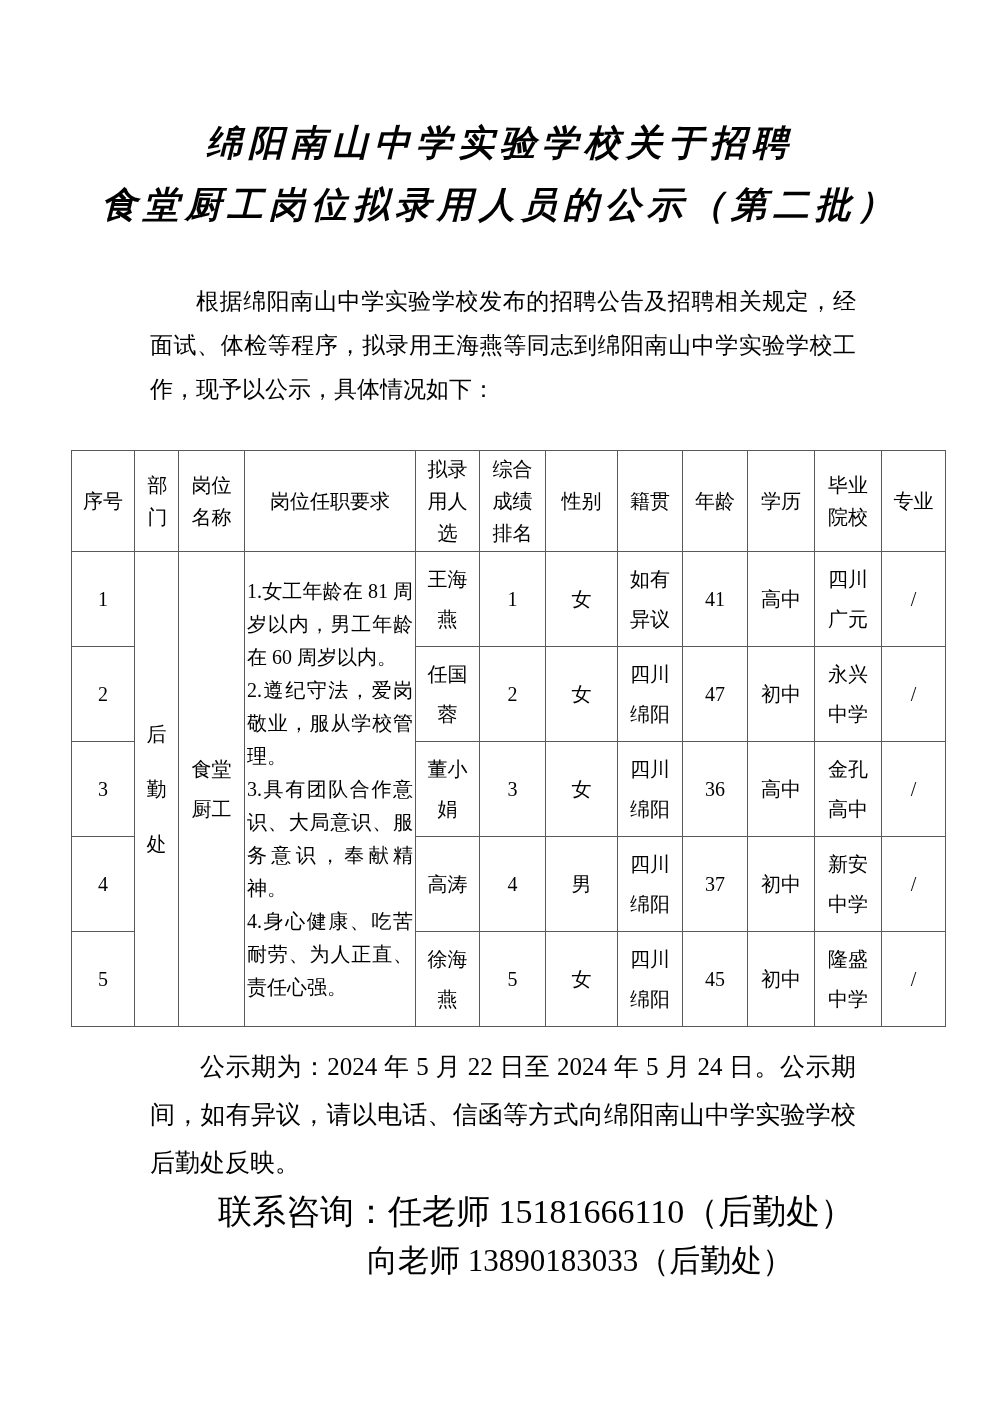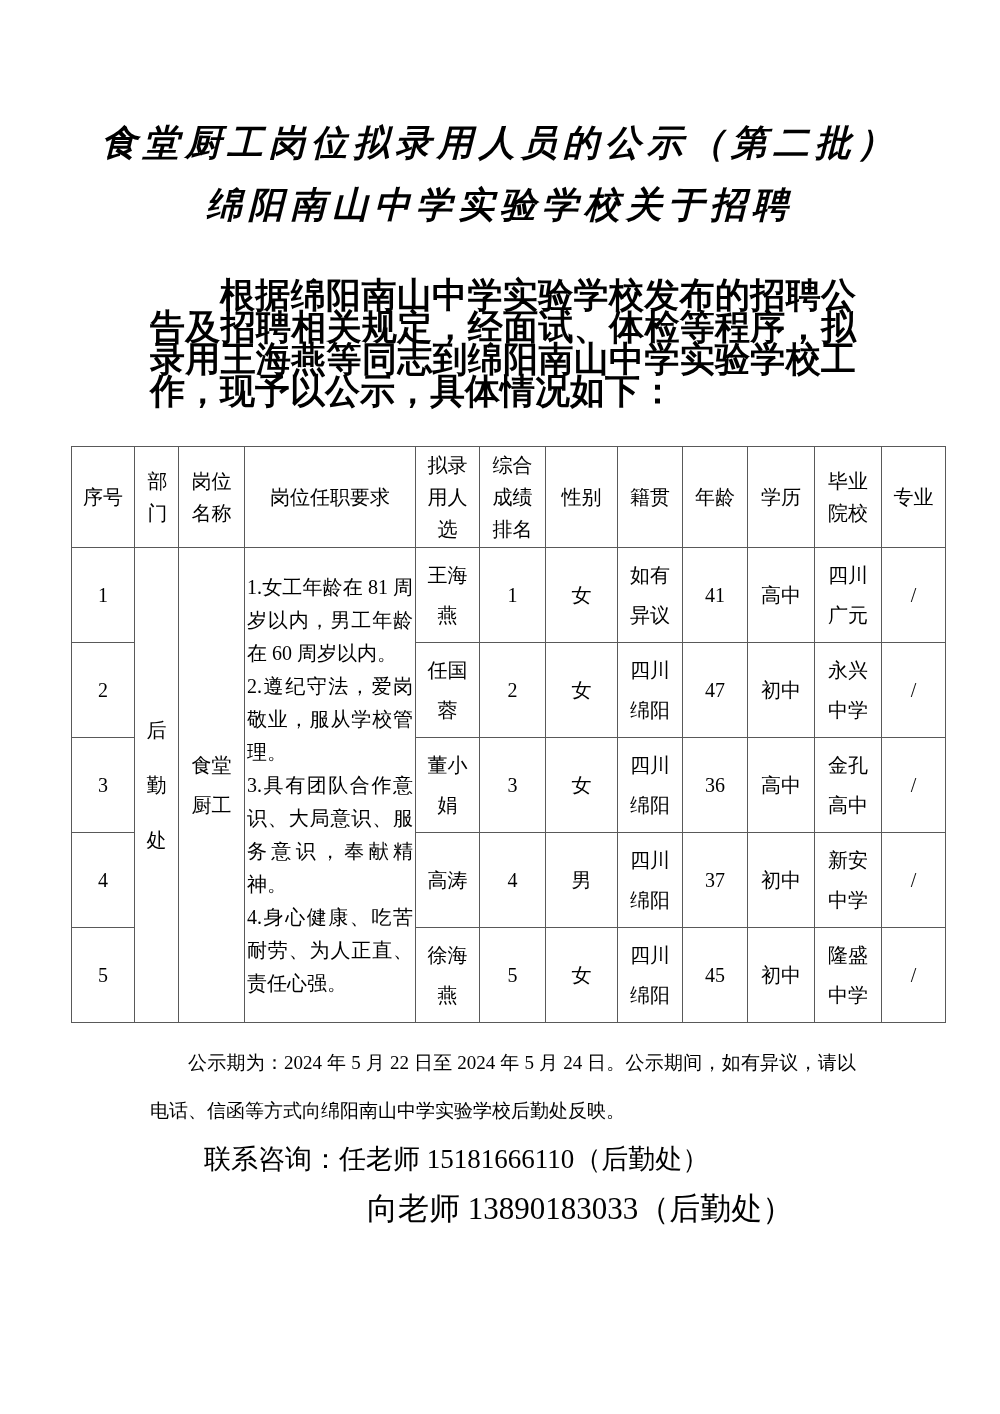--- a/index.html
+++ b/index.html
@@ -24,25 +24,24 @@
     font-weight: bold;
     font-style: italic;
     font-size: 36px;
     line-height: 62px;
     letter-spacing: 6px;
   }
   
   .intro-paragraph {
     margin: 44px 144px 0 150px;
     width: 706px;
-    font-size: 35px;
-    line-height: 32px;
+    font-size: 23px;
+    line-height: 44px;
     text-align: justify;
     text-indent: 2em;
-    font-weight: bold;
   }
   
   table.candidates {
     margin: 38px 0 0 71px;
     width: 874px;
     border-collapse: collapse;
     table-layout: fixed;
     font-size: 20px;
   }
   table.candidates th,
@@ -65,46 +64,46 @@
     padding: 4px 7px;
   }
   td.req-cell .req-line {
     line-height: 33px;
     text-align: justify;
   }
   
   .footer-notice {
     margin: 16px 144px 0 150px;
     width: 706px;
-    font-size: 19px;
+    font-size: 25px;
     line-height: 48px;
     text-align: justify;
     text-indent: 2em;
   }
   .contact-line-1 {
     margin-left: 150px;
-    font-size: 27px;
+    font-size: 34px;
     line-height: 49px;
     text-indent: 2em;
   }
   .contact-line-2 {
     margin-left: 150px;
     font-size: 31px;
     line-height: 49px;
     text-indent: 7em;
   }
 </style>
 </head>
 <body>
 
 <div class="page">
 
   <div class="title-block">
+    <div>绵阳南山中学实验学校关于招聘</div>
     <div>食堂厨工岗位拟录用人员的公示（第二批）</div>
-    <div>绵阳南山中学实验学校关于招聘</div>
   </div>
 
   <p class="intro-paragraph">根据绵阳南山中学实验学校发布的招聘公告及招聘相关规定，经面试、体检等程序，拟录用王海燕等同志到绵阳南山中学实验学校工作，现予以公示，具体情况如下：</p>
 
   <table class="candidates">
     <colgroup>
       <col style="width:63px">
         <col style="width:44px">
         <col style="width:66px">
         <col style="width:171px">

